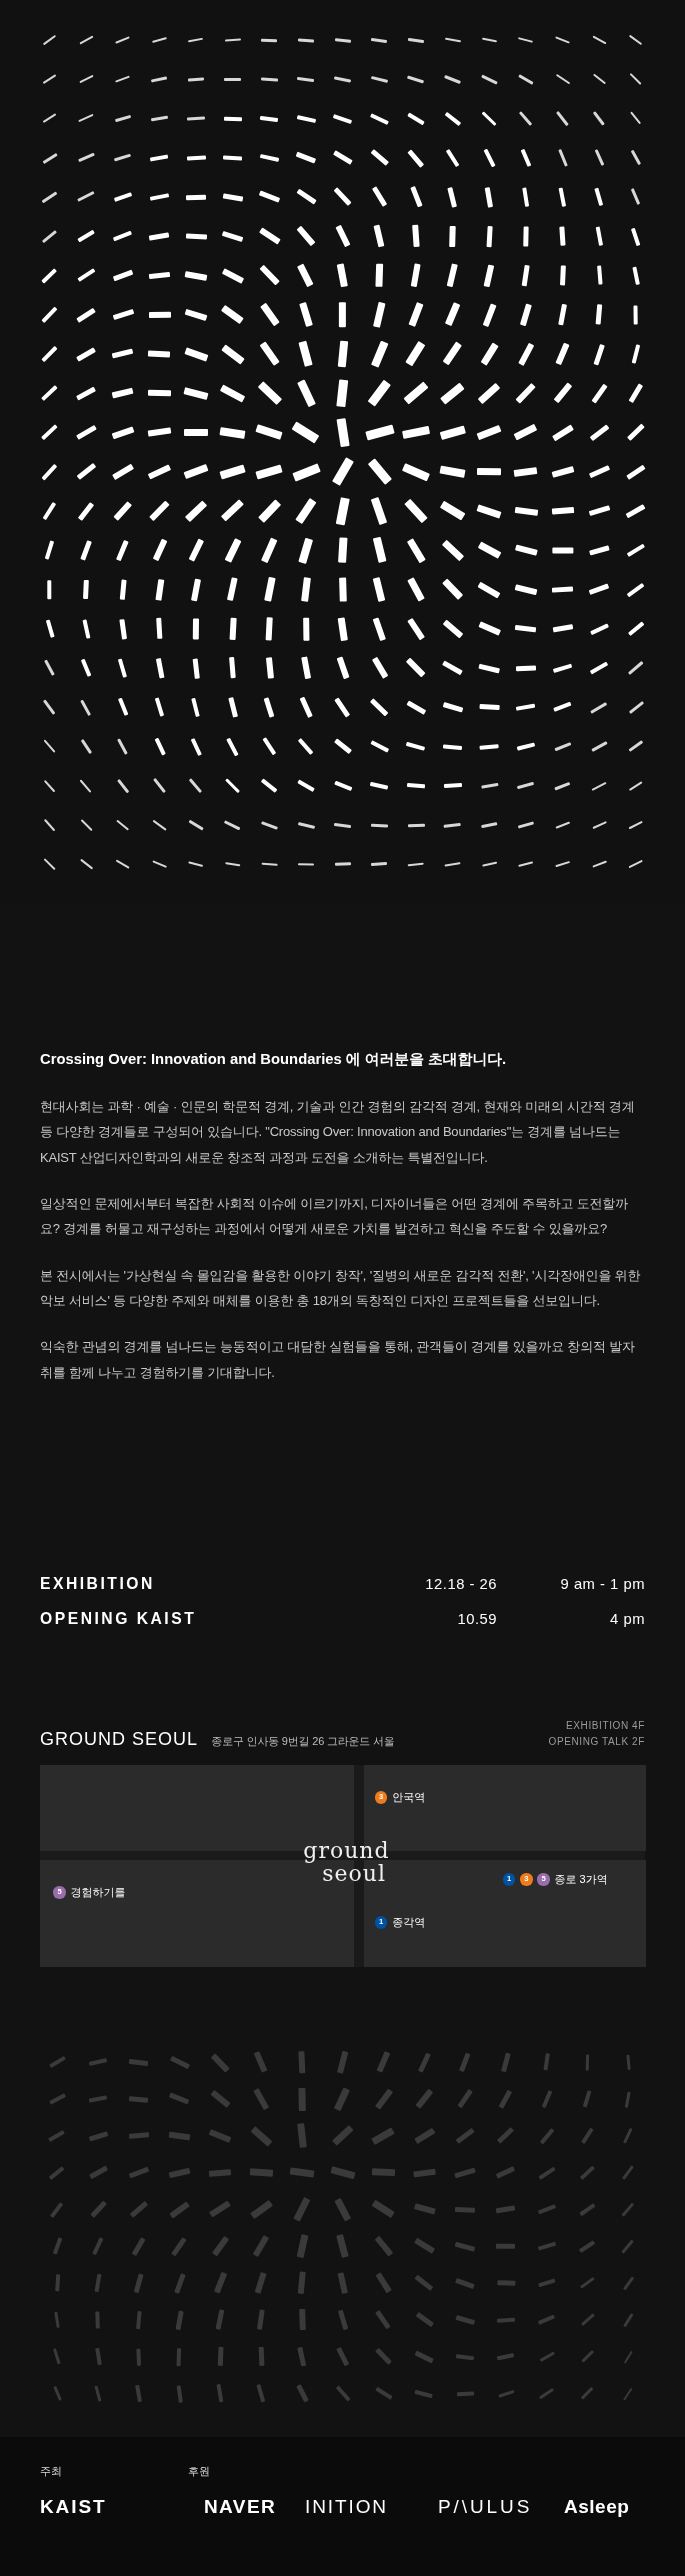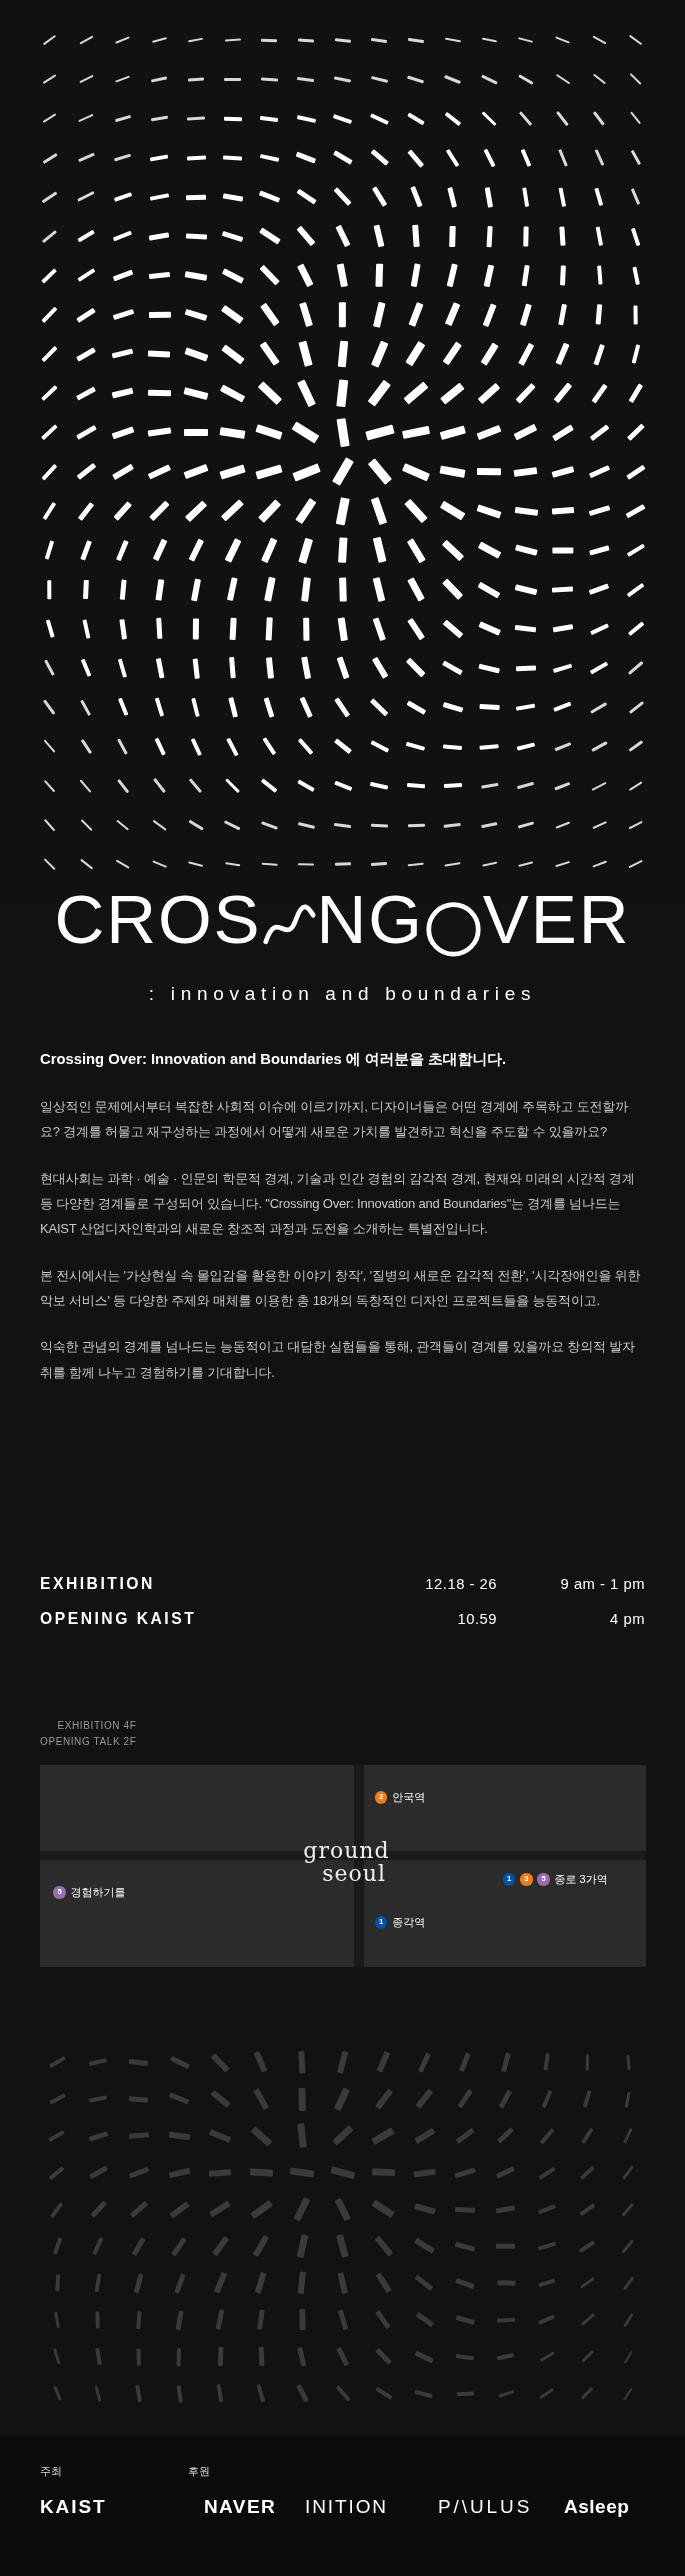--- a/index.html
+++ b/index.html
@@ -622,60 +622,50 @@
       <div class="dash dim" style="width: 16px; height: 2.5px; left: 371px; top: 863px; transform: rotate(176.3deg);"></div>
       <div class="dash dim" style="width: 15.7px; height: 2.4px; left: 408px; top: 863px; transform: rotate(173.9deg);"></div>
       <div class="dash dim" style="width: 15.5px; height: 2.3px; left: 445px; top: 863px; transform: rotate(171deg);"></div>
       <div class="dash dim" style="width: 15.2px; height: 2.1px; left: 482px; top: 863px; transform: rotate(167.6deg);"></div>
       <div class="dash dim" style="width: 15.2px; height: 2.1px; left: 518px; top: 863px; transform: rotate(165.8deg);"></div>
       <div class="dash dim" style="width: 15.2px; height: 2.1px; left: 555px; top: 863px; transform: rotate(162.9deg);"></div>
       <div class="dash dim" style="width: 15.2px; height: 2.1px; left: 592px; top: 863px; transform: rotate(158.8deg);"></div>
       <div class="dash dim" style="width: 15.2px; height: 2.1px; left: 628px; top: 863px; transform: rotate(153.4deg);"></div>
     </div>
 
-  <div class="titleblock">
-    <div class="bigtitle">
-      <span>CROS</span><span class="wave">
-        <svg width="55" height="67" viewBox="0 0 58 70" style="vertical-align:middle">
-          <path d="M4 50 C 16 14, 26 56, 36 26 C 44 4, 50 16, 54 22" stroke="#ffffff" stroke-width="5" fill="none" stroke-linecap="round"></path>
-        </svg>
-      </span><span>NG</span><span class="wave" style="width:59px">
-        <svg width="59" height="69" viewBox="0 0 62 72" style="vertical-align:middle">
-          <circle cx="31" cy="38" r="26" stroke="#ffffff" stroke-width="5" fill="none"></circle>
-        </svg>
-      </span><span>VER</span>
-    </div>
-    <div class="subtitle">: innovation and boundaries</div>
-  </div>
 
   <div class="body">
     <div class="lead">
       <div>Crossing Over: Innovation and Boundaries 에 여러분을 초대합니다.</div>
     </div>
+    <p class="para">현대사회는 과학 · 예술 · 인문의 학문적 경계, 기술과 인간 경험의 감각적 경계, 현재와 미래의 시간적 경계 등 다양한 경계들로 구성되어 있습니다. "Crossing Over: Innovation and Boundaries"는 경계를 넘나드는 KAIST 산업디자인학과의 새로운 창조적 과정과 도전을 소개하는 특별전입니다.</p>
     <p class="para">일상적인 문제에서부터 복잡한 사회적 이슈에 이르기까지, 디자이너들은 어떤 경계에 주목하고 도전할까요? 경계를 허물고 재구성하는 과정에서 어떻게 새로운 가치를 발견하고 혁신을 주도할 수 있을까요?</p>
-    <p class="para">현대사회는 과학 · 예술 · 인문의 학문적 경계, 기술과 인간 경험의 감각적 경계, 현재와 미래의 시간적 경계 등 다양한 경계들로 구성되어 있습니다. "Crossing Over: Innovation and Boundaries"는 경계를 넘나드는 KAIST 산업디자인학과의 새로운 창조적 과정과 도전을 소개하는 특별전입니다.</p>
-    <p class="para">본 전시에서는 '가상현실 속 몰입감을 활용한 이야기 창작', '질병의 새로운 감각적 전환', '시각장애인을 위한 악보 서비스' 등 다양한 주제와 매체를 이용한 총 18개의 독창적인 디자인 프로젝트들을 능동적이고.</p>
+    <p class="para">본 전시에서는 '가상현실 속 몰입감을 활용한 이야기 창작', '질병의 새로운 감각적 전환', '시각장애인을 위한 악보 서비스' 등 다양한 주제와 매체를 이용한 총 18개의 독창적인 디자인 프로젝트들을 선보입니다.</p>
     <p class="para">익숙한 관념의 경계를 넘나드는 능동적이고 대담한 실험들을 통해, 관객들이 경계를 있을까요 창의적 발자취를 함께 나누고 경험하기를 기대합니다.</p>
   </div>
 
   <div class="schedule">
     <div class="srow">
       <div class="slabel">EXHIBITION</div>
       <div class="sdate">12.18 - 26</div>
       <div class="stime">9 am - 1 pm</div>
     </div>
     <div class="srow">
       <div class="slabel">OPENING KAIST</div>
       <div class="sdate">10.59</div>
       <div class="stime">4 pm</div>
     </div>
   </div>
 
   <div class="location">
     <div class="loc-line">
+      <div class="loc-left">
+        <span class="loc-name">GROUND SEOUL</span>
+        <span class="loc-addr">종로구 인사동 9번길 26 그라운드 서울</span>
+      </div>
       <div class="loc-right">
         <div>EXHIBITION 4F</div>
         <div>OPENING TALK 2F</div>
       </div>
     </div>
 
     <div class="map">
       <div class="blk b1"></div>
       <div class="blk b2"></div>
       <div class="blk b3"></div>

